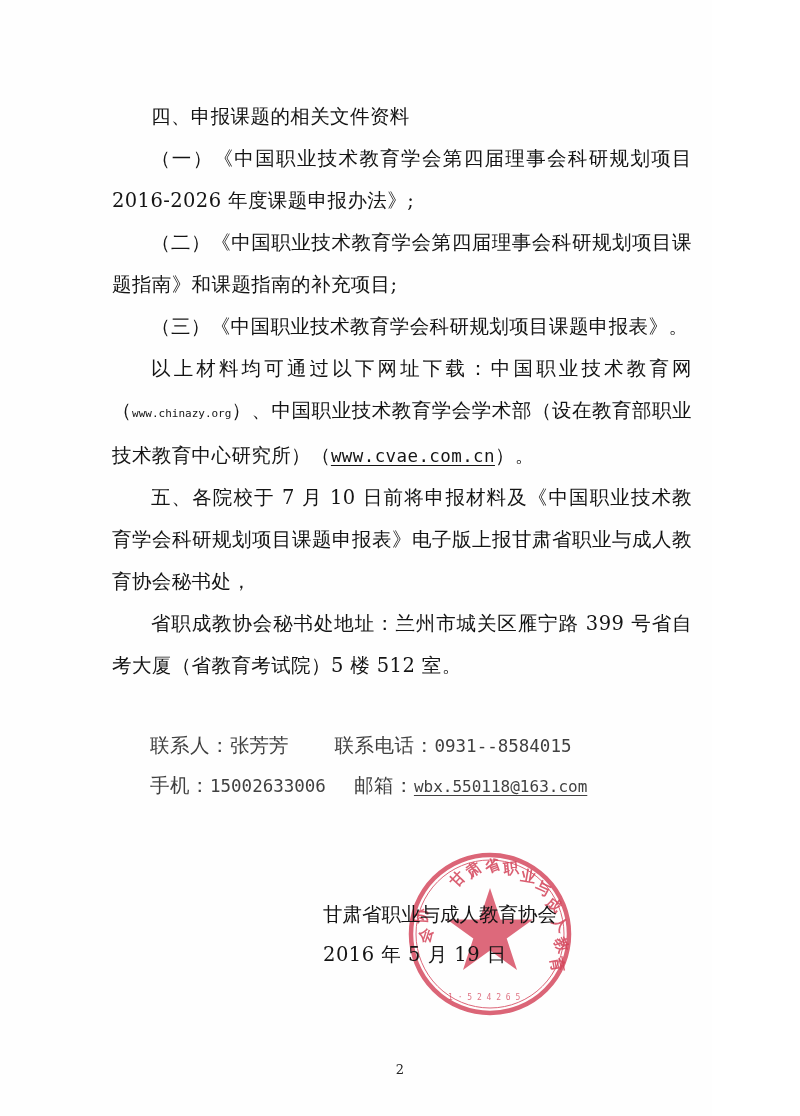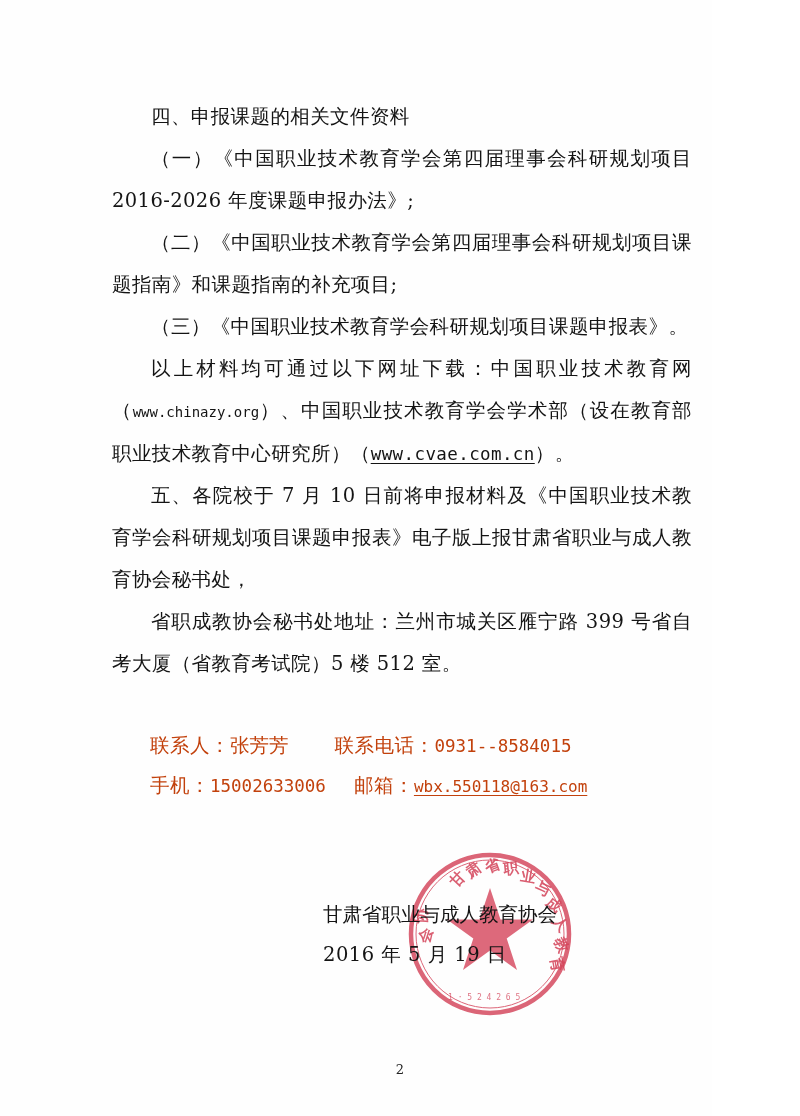--- a/index.html
+++ b/index.html
@@ -35,37 +35,37 @@
     letter-spacing: 0.4px;
     text-align: justify;
     text-justify: inter-ideograph;
     color: #141414;
   }
   p.indent {
     text-indent: 39px;
   }
   .url {
     font-family: "DejaVu Sans Mono", "Liberation Mono", monospace;
-    font-size: 14px;
+    font-size: 11px;
     letter-spacing: 0px;
   }
   .underline-url {
     font-family: "DejaVu Sans Mono", "Liberation Mono", monospace;
     font-size: 17.5px;
     text-decoration: underline;
     text-underline-offset: 3px;
   }
   .contact-block {
     position: absolute;
     left: 150px;
     top: 726px;
     width: 560px;
     font-size: 19.5px;
     line-height: 40px;
-    color: #c2410c;
+    color: #404040;
   }
   .contact-row {
     white-space: nowrap;
   }
   .contact-label { letter-spacing: 0.5px; }
   .mono {
     font-family: "DejaVu Sans Mono", "Liberation Mono", monospace;
     font-size: 17.5px;
   }
   .mono-ul {

